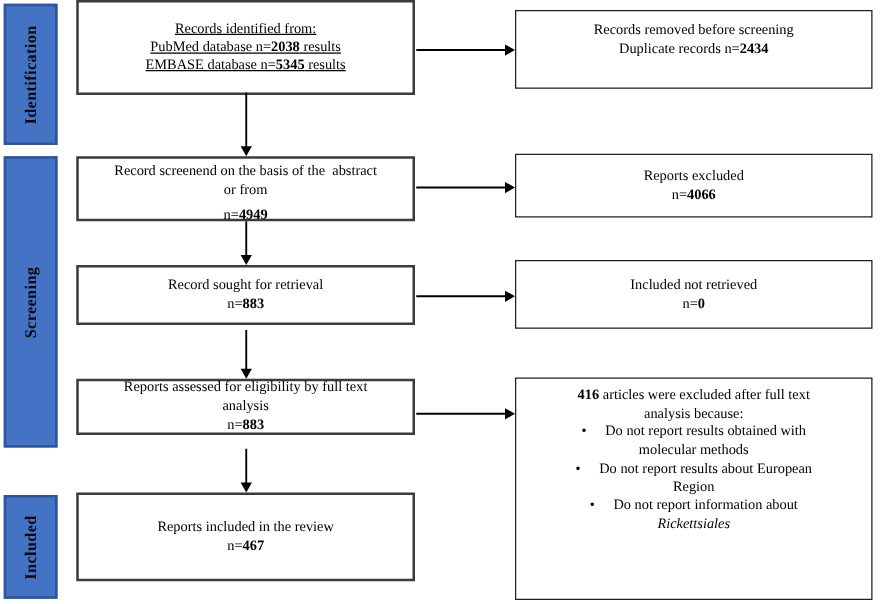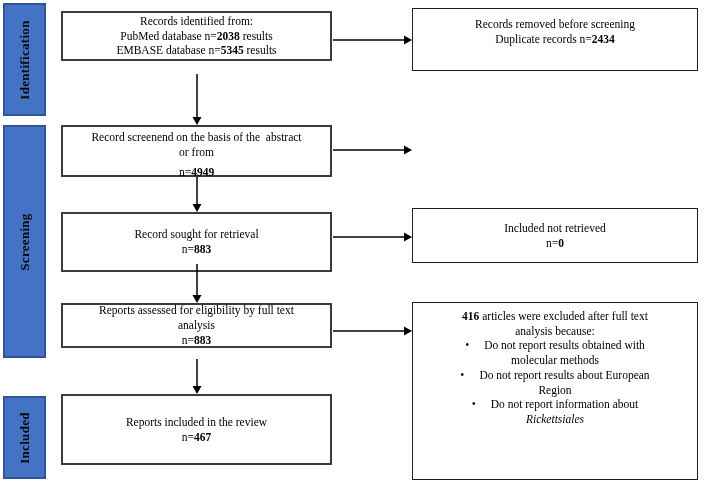--- a/index.html
+++ b/index.html
@@ -23,25 +23,25 @@
   
   .fbox{
     position:absolute;box-sizing:border-box;background:#fff;
     display:flex;flex-direction:column;align-items:center;text-align:center;
     font-size:11.5px;line-height:1.28;
   }
   .lbox{left:61px;width:271px;border:2px solid #3b3b3b;}
   .rbox{left:412px;width:286px;border:1.5px solid #1f1f1f;}
   .vcenter{justify-content:center;}
   .vtop{justify-content:flex-start;}
-  #box-identified{top:11px;height:50px;}
+  #box-identified{top:0;height:76px;text-decoration:underline;}
   #box-removed{top:8px;height:63px;padding-top:8px;}
   #box-screened{top:125px;height:52px;padding-top:3px;}
   #box-excluded{top:123px;height:51px;}
-  #box-sought{top:212px;height:60px;}
+  #box-sought{top:212px;height:48px;}
   #box-not-retrieved{top:208px;height:55px;}
   #box-eligibility{top:303px;height:45px;}
   #box-fulltext{top:302px;height:178px;padding:6px 8px 0 8px;}
   #box-included{top:394px;height:71px;}
   .line{display:block;}
   .pre{white-space:pre-wrap;}
   .gap{margin-top:6px;}
   
   .bullet-item{margin-top:0;}
   .bullet{display:inline-block;margin-right:15px;}
@@ -93,20 +93,24 @@
   <div class="fbox lbox vcenter" id="box-included">
     <span class="line">Reports included in the review</span>
     <span class="line"><span>n=</span><b>467</b></span>
   </div>
 
   <div class="fbox rbox vtop" id="box-removed">
     <span class="line">Records removed before screening</span>
     <span class="line"><span>Duplicate records n=</span><b>2434</b></span>
   </div>
 
+  <div class="fbox rbox vcenter" id="box-excluded">
+    <span class="line">Reports excluded</span>
+    <span class="line"><span>n=</span><b>4066</b></span>
+  </div>
 
   <div class="fbox rbox vcenter" id="box-not-retrieved">
     <span class="line">Included not retrieved</span>
     <span class="line"><span>n=</span><b>0</b></span>
   </div>
 
   <div class="fbox rbox vtop" id="box-fulltext">
     <span class="line"><b>416</b><span> articles were excluded after full text</span></span>
     <span class="line">analysis because:</span>
     <div class="bullet-item">

